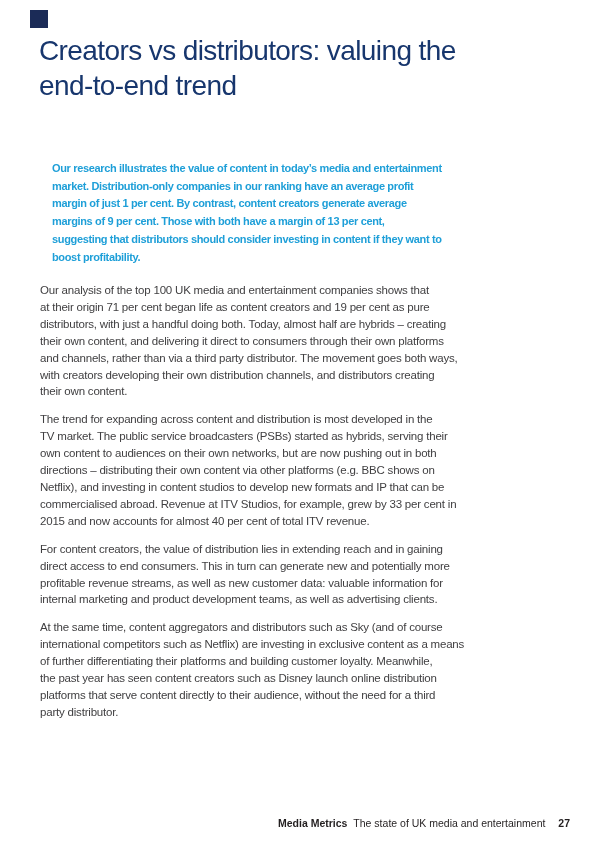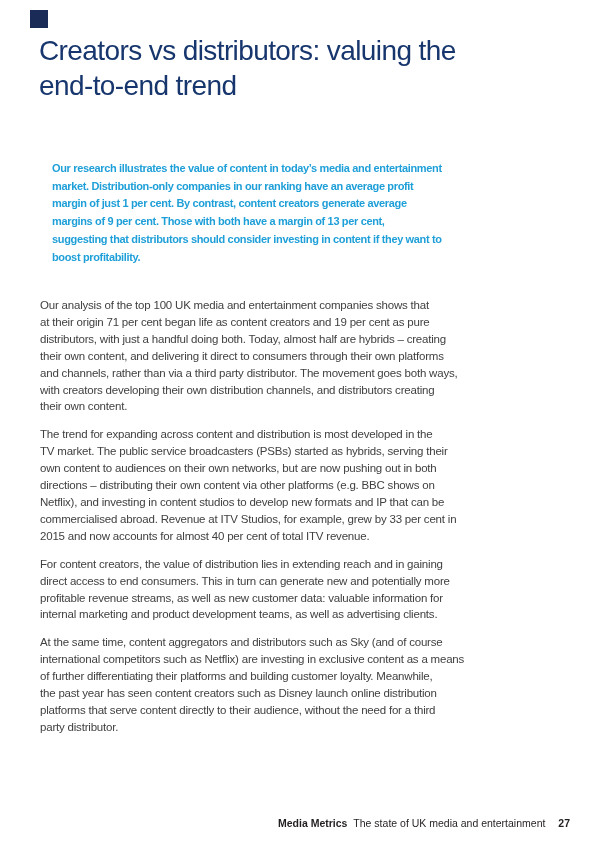--- a/index.html
+++ b/index.html
@@ -46,21 +46,21 @@
     font-size: 11px;
     font-weight: 700;
     letter-spacing: -0.35px;
     line-height: 17.7px;
     color: var(--intro-color);
     white-space: pre-line;
     margin-left: 8px;
   }
   .body-copy {
     position: absolute;
-    left: 40px; top: 297px;
+    left: 40px; top: 282px;
     width: 520px;
   }
   .body-para {
     font-size: 11.5px;
     font-weight: 400;
     letter-spacing: -0.2px;
     line-height: 16.9px;
     color: var(--body-color);
     white-space: pre-line;
     margin-bottom: 11px;

